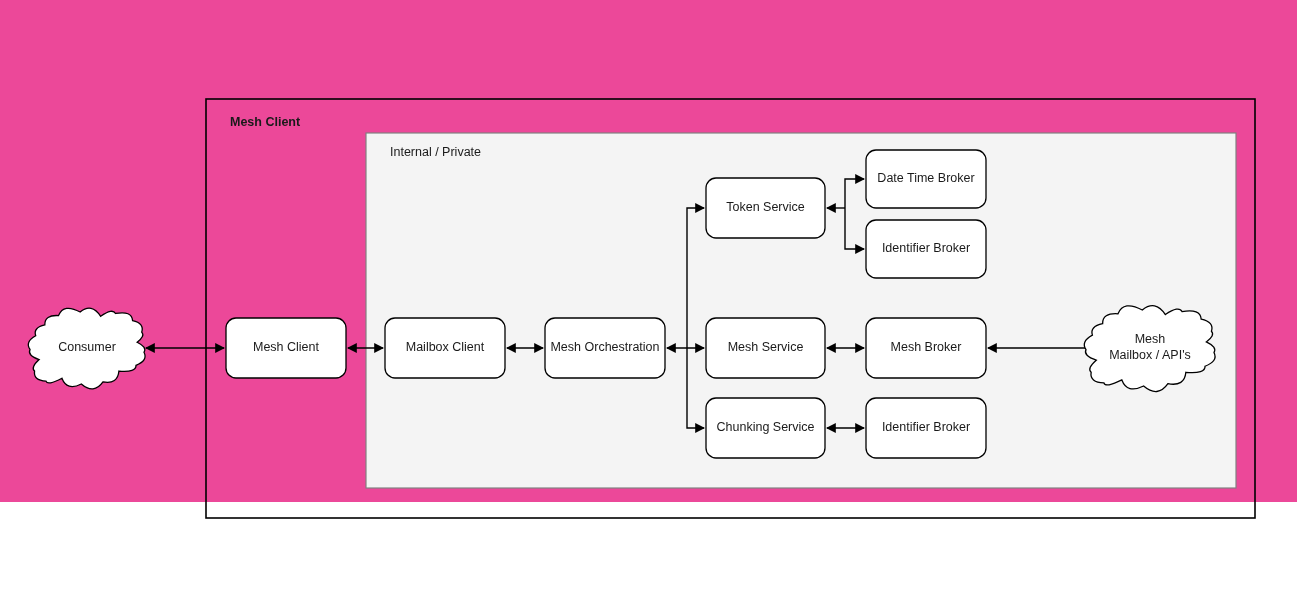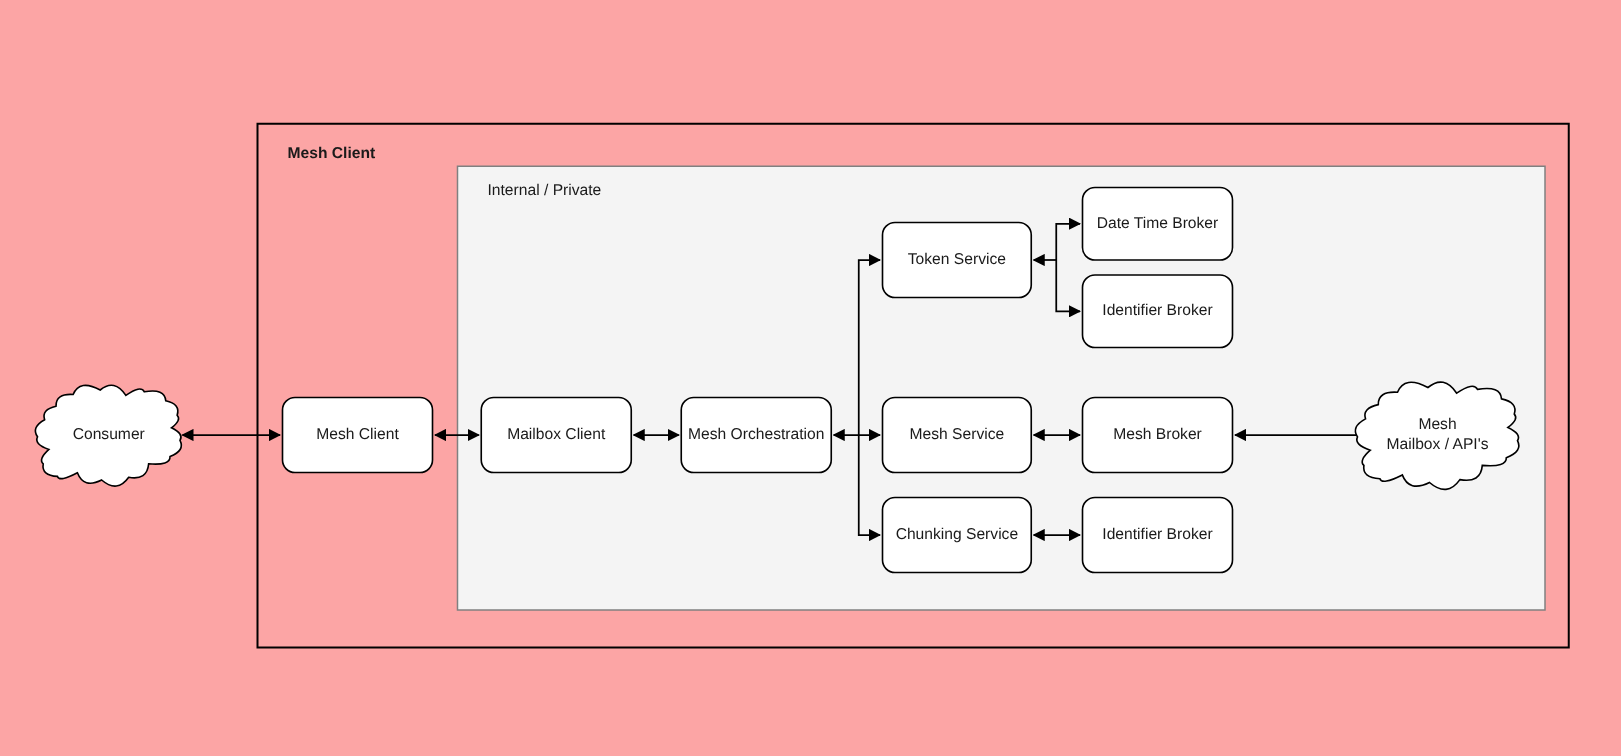--- a/index.html
+++ b/index.html
@@ -10,22 +10,22 @@
   }
   body {
     width: 1297px;
     height: 605px;
     font-family: "Liberation Sans", sans-serif;
     overflow: hidden;
   }
   #diagram-canvas {
     position: relative;
     width: 1297px;
-    height: 605px;
-    background: #fca5a5;
+    height: 502px;
+    background: #ec4899;
   }
   svg#diagram-svg {
     position: absolute;
     top: 0;
     left: 0;
     width: 1297px;
     height: 605px;
     display: block;
   }
   .node-rect {

